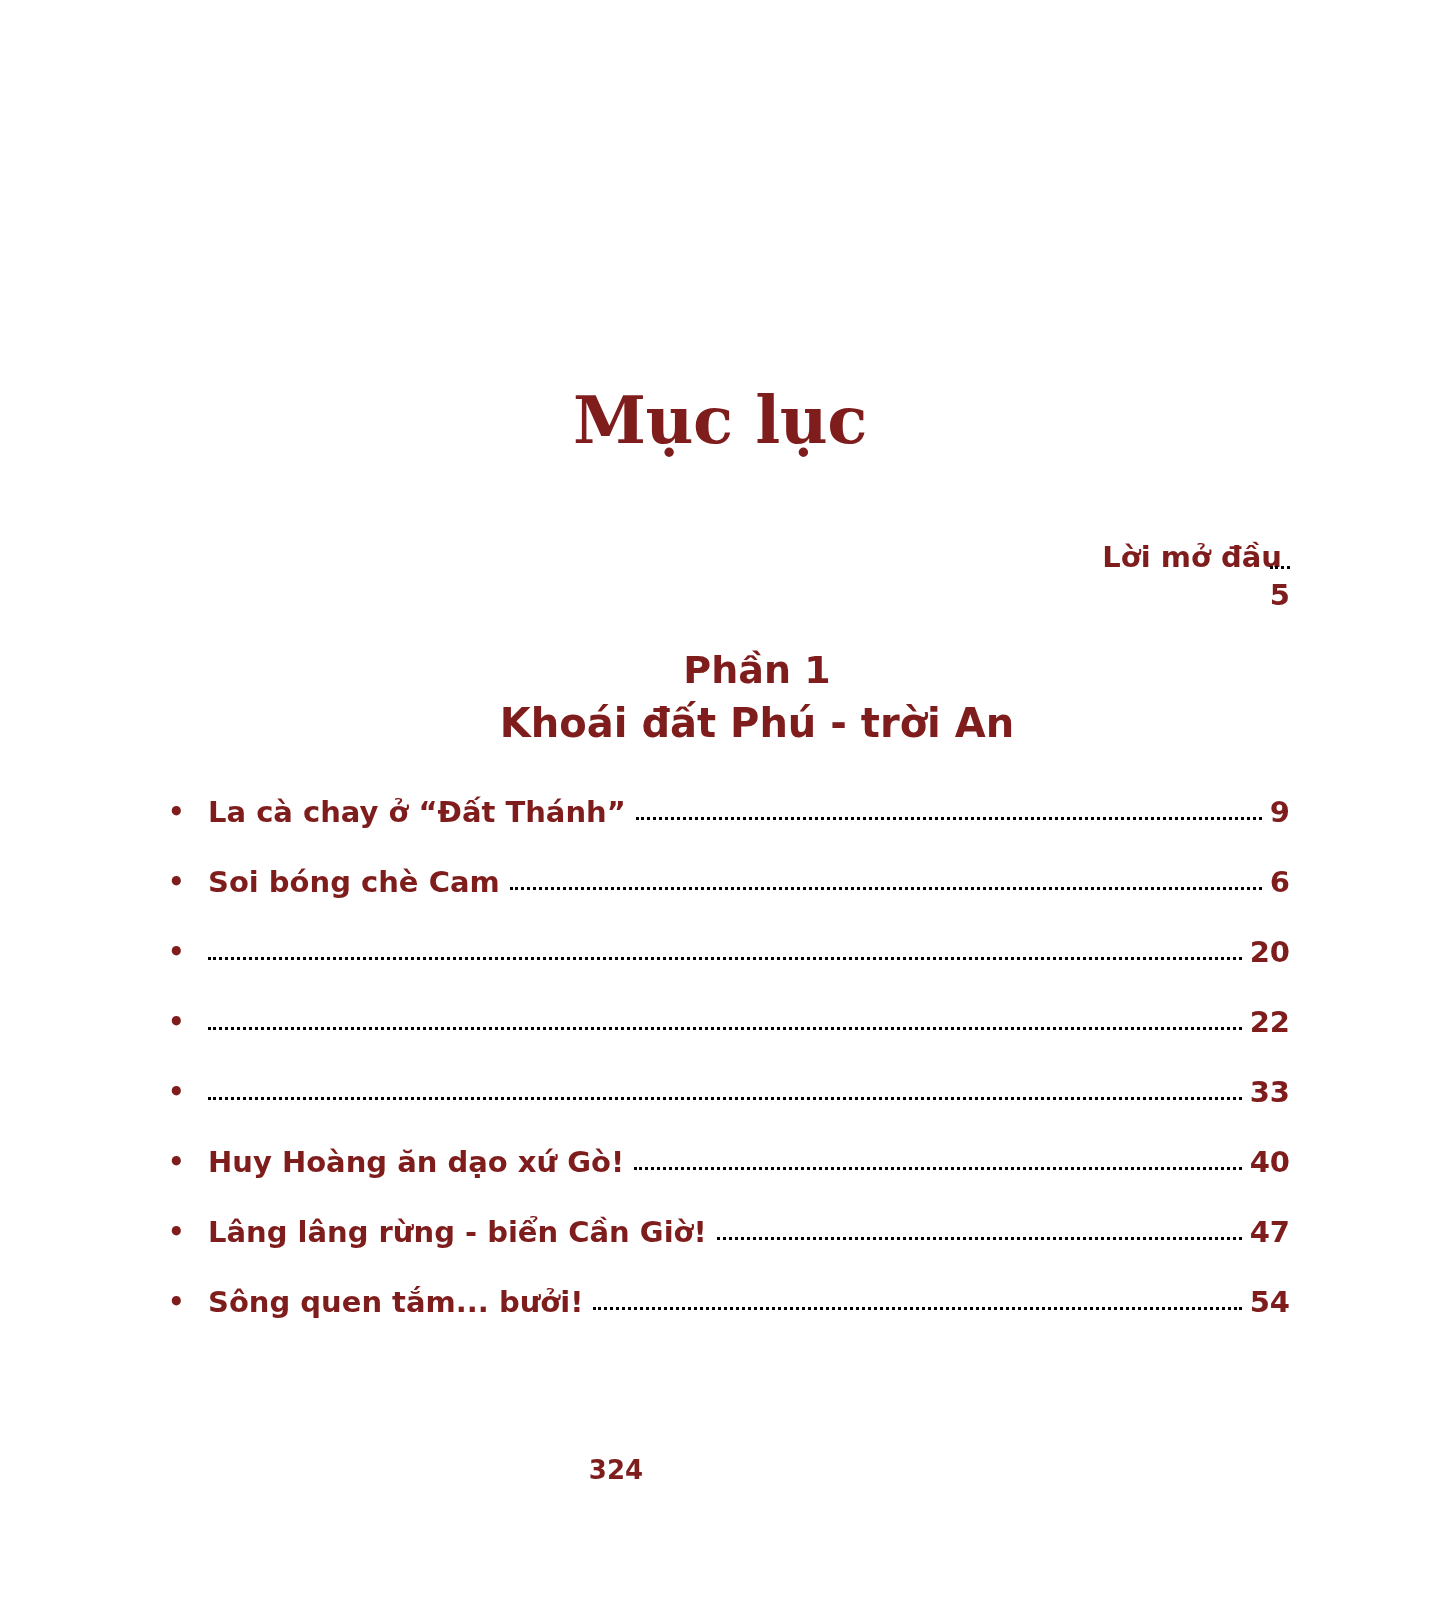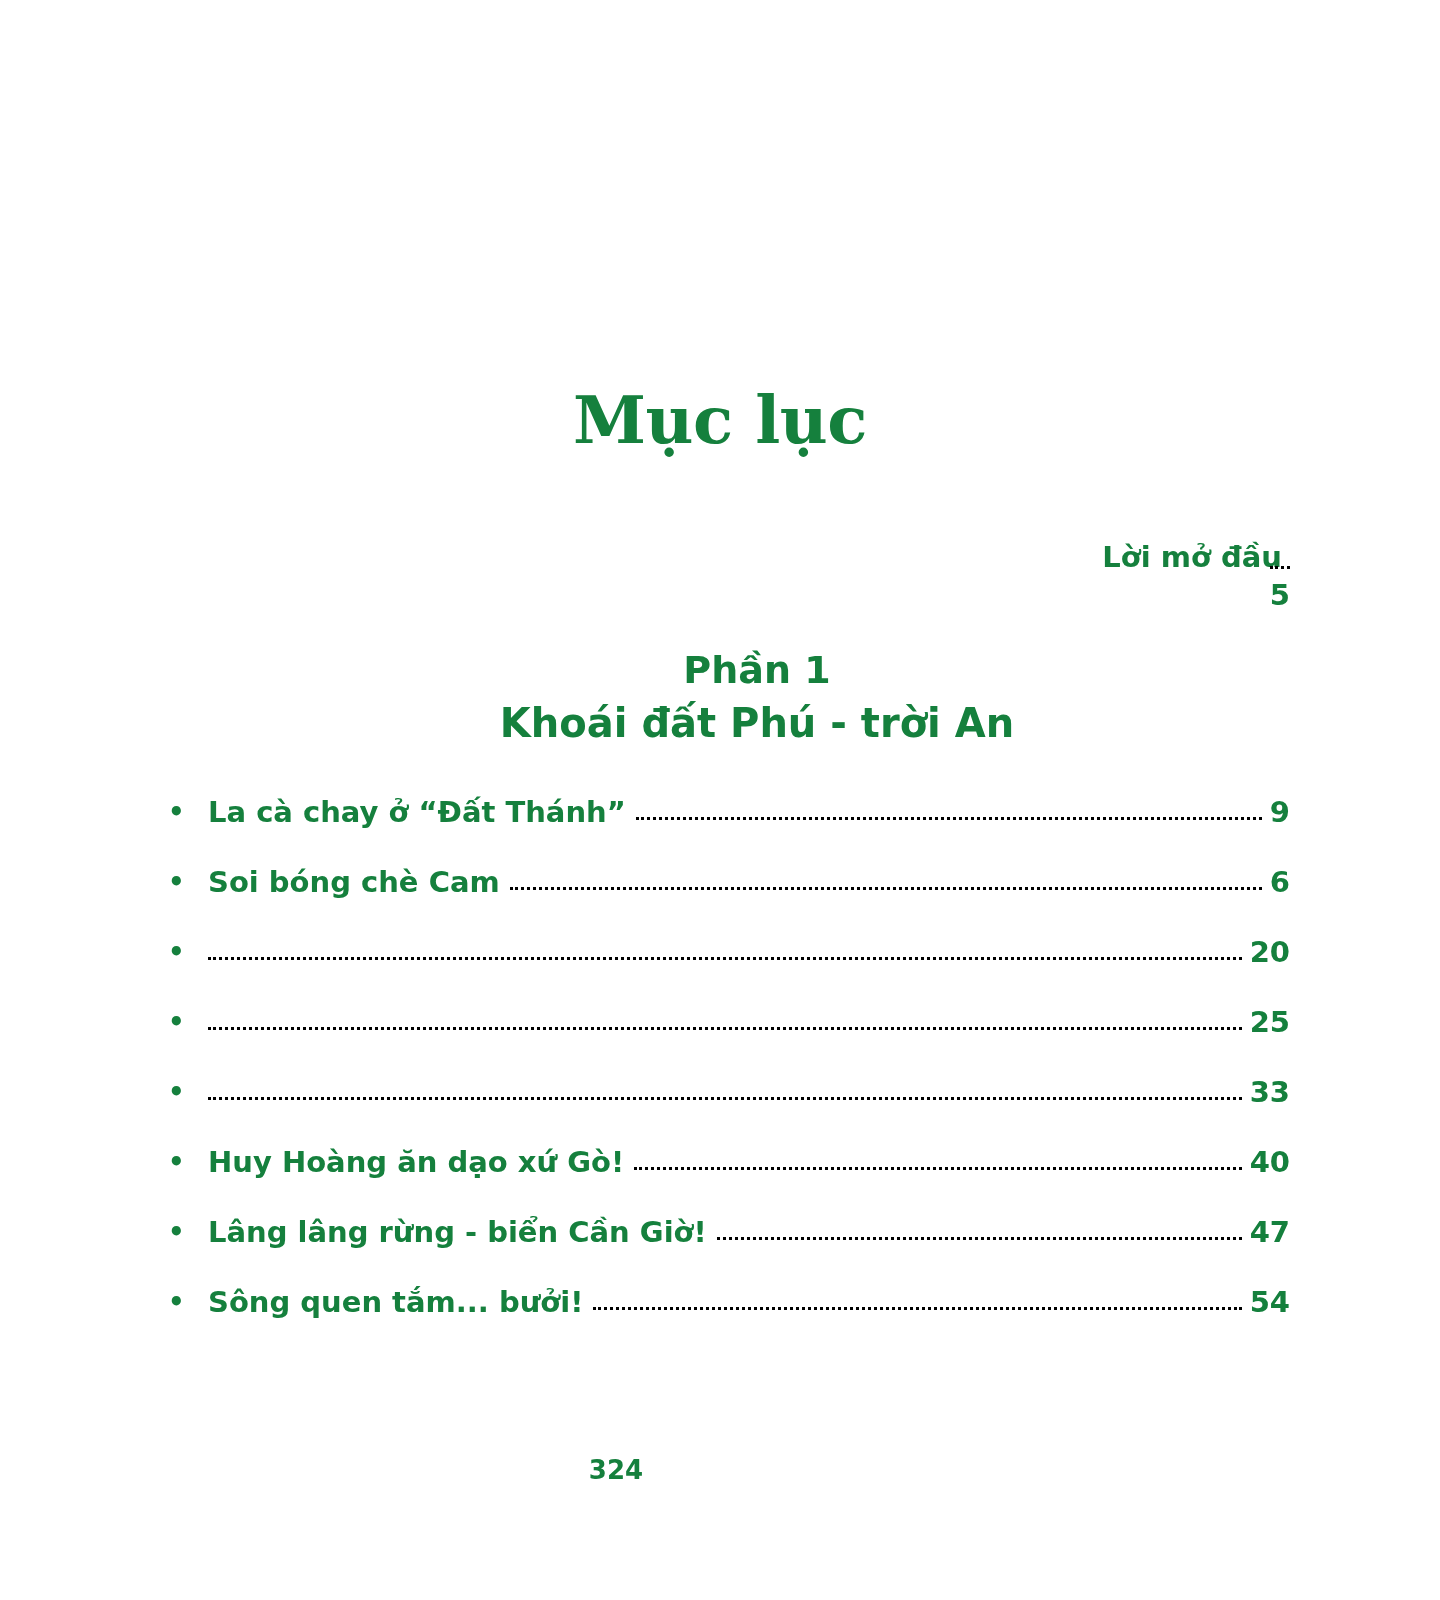--- a/index.html
+++ b/index.html
@@ -7,21 +7,21 @@
     padding: 0;
     background: #ffffff;
   }
   .page {
     position: relative;
     width: 1440px;
     height: 1600px;
     margin: 0 auto;
     background: #ffffff;
     font-family: "DejaVu Sans", sans-serif;
-    color: #15803d;
+    color: #7f1d1d;
     overflow: hidden;
   }
 
   
   .doc-title {
     position: absolute;
     top: 340px;
     left: 0;
     width: 1440px;
     text-align: center;
@@ -170,21 +170,21 @@
 
     <li class="chapter-item">
       <span class="bullet">•</span>
       <span class="leader"></span>
       <span class="pageno">20</span>
     </li>
 
     <li class="chapter-item">
       <span class="bullet">•</span>
       <span class="leader"></span>
-      <span class="pageno">25</span>
+      <span class="pageno">22</span>
     </li>
 
     <li class="chapter-item">
       <span class="bullet">•</span>
       <span class="leader"></span>
       <span class="pageno">33</span>
     </li>
 
     <li class="chapter-item">
       <span class="bullet">•</span>

